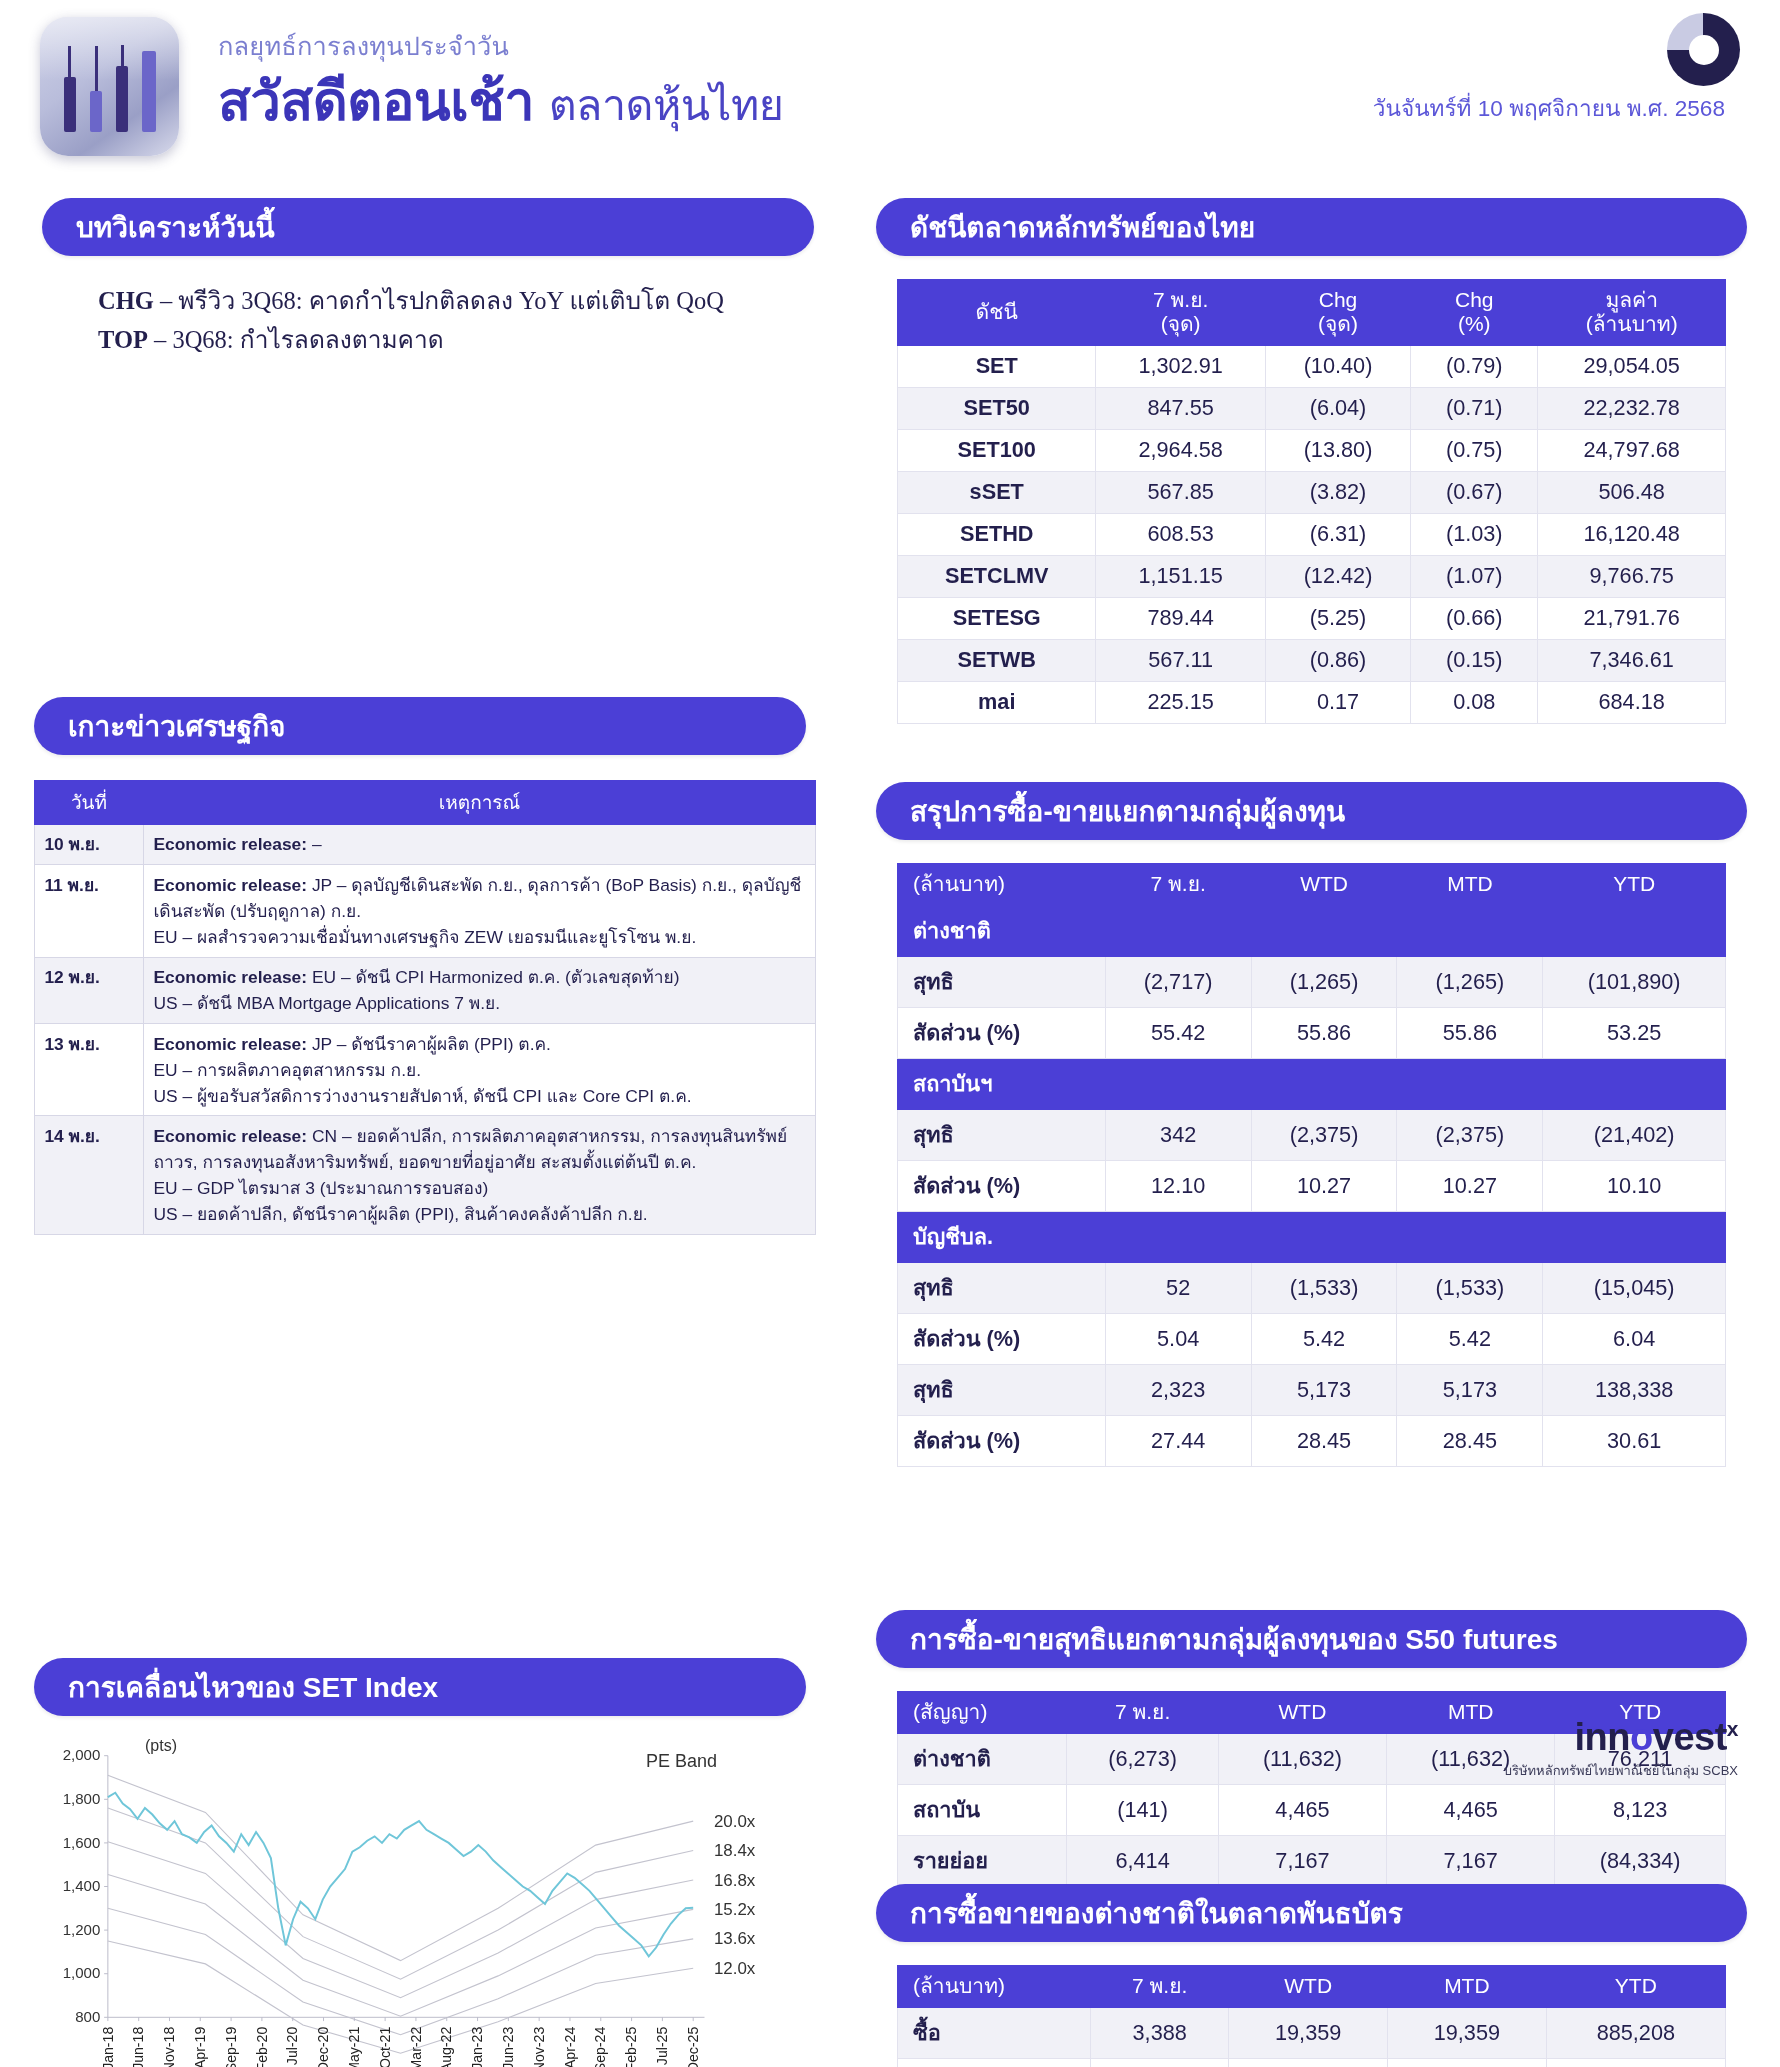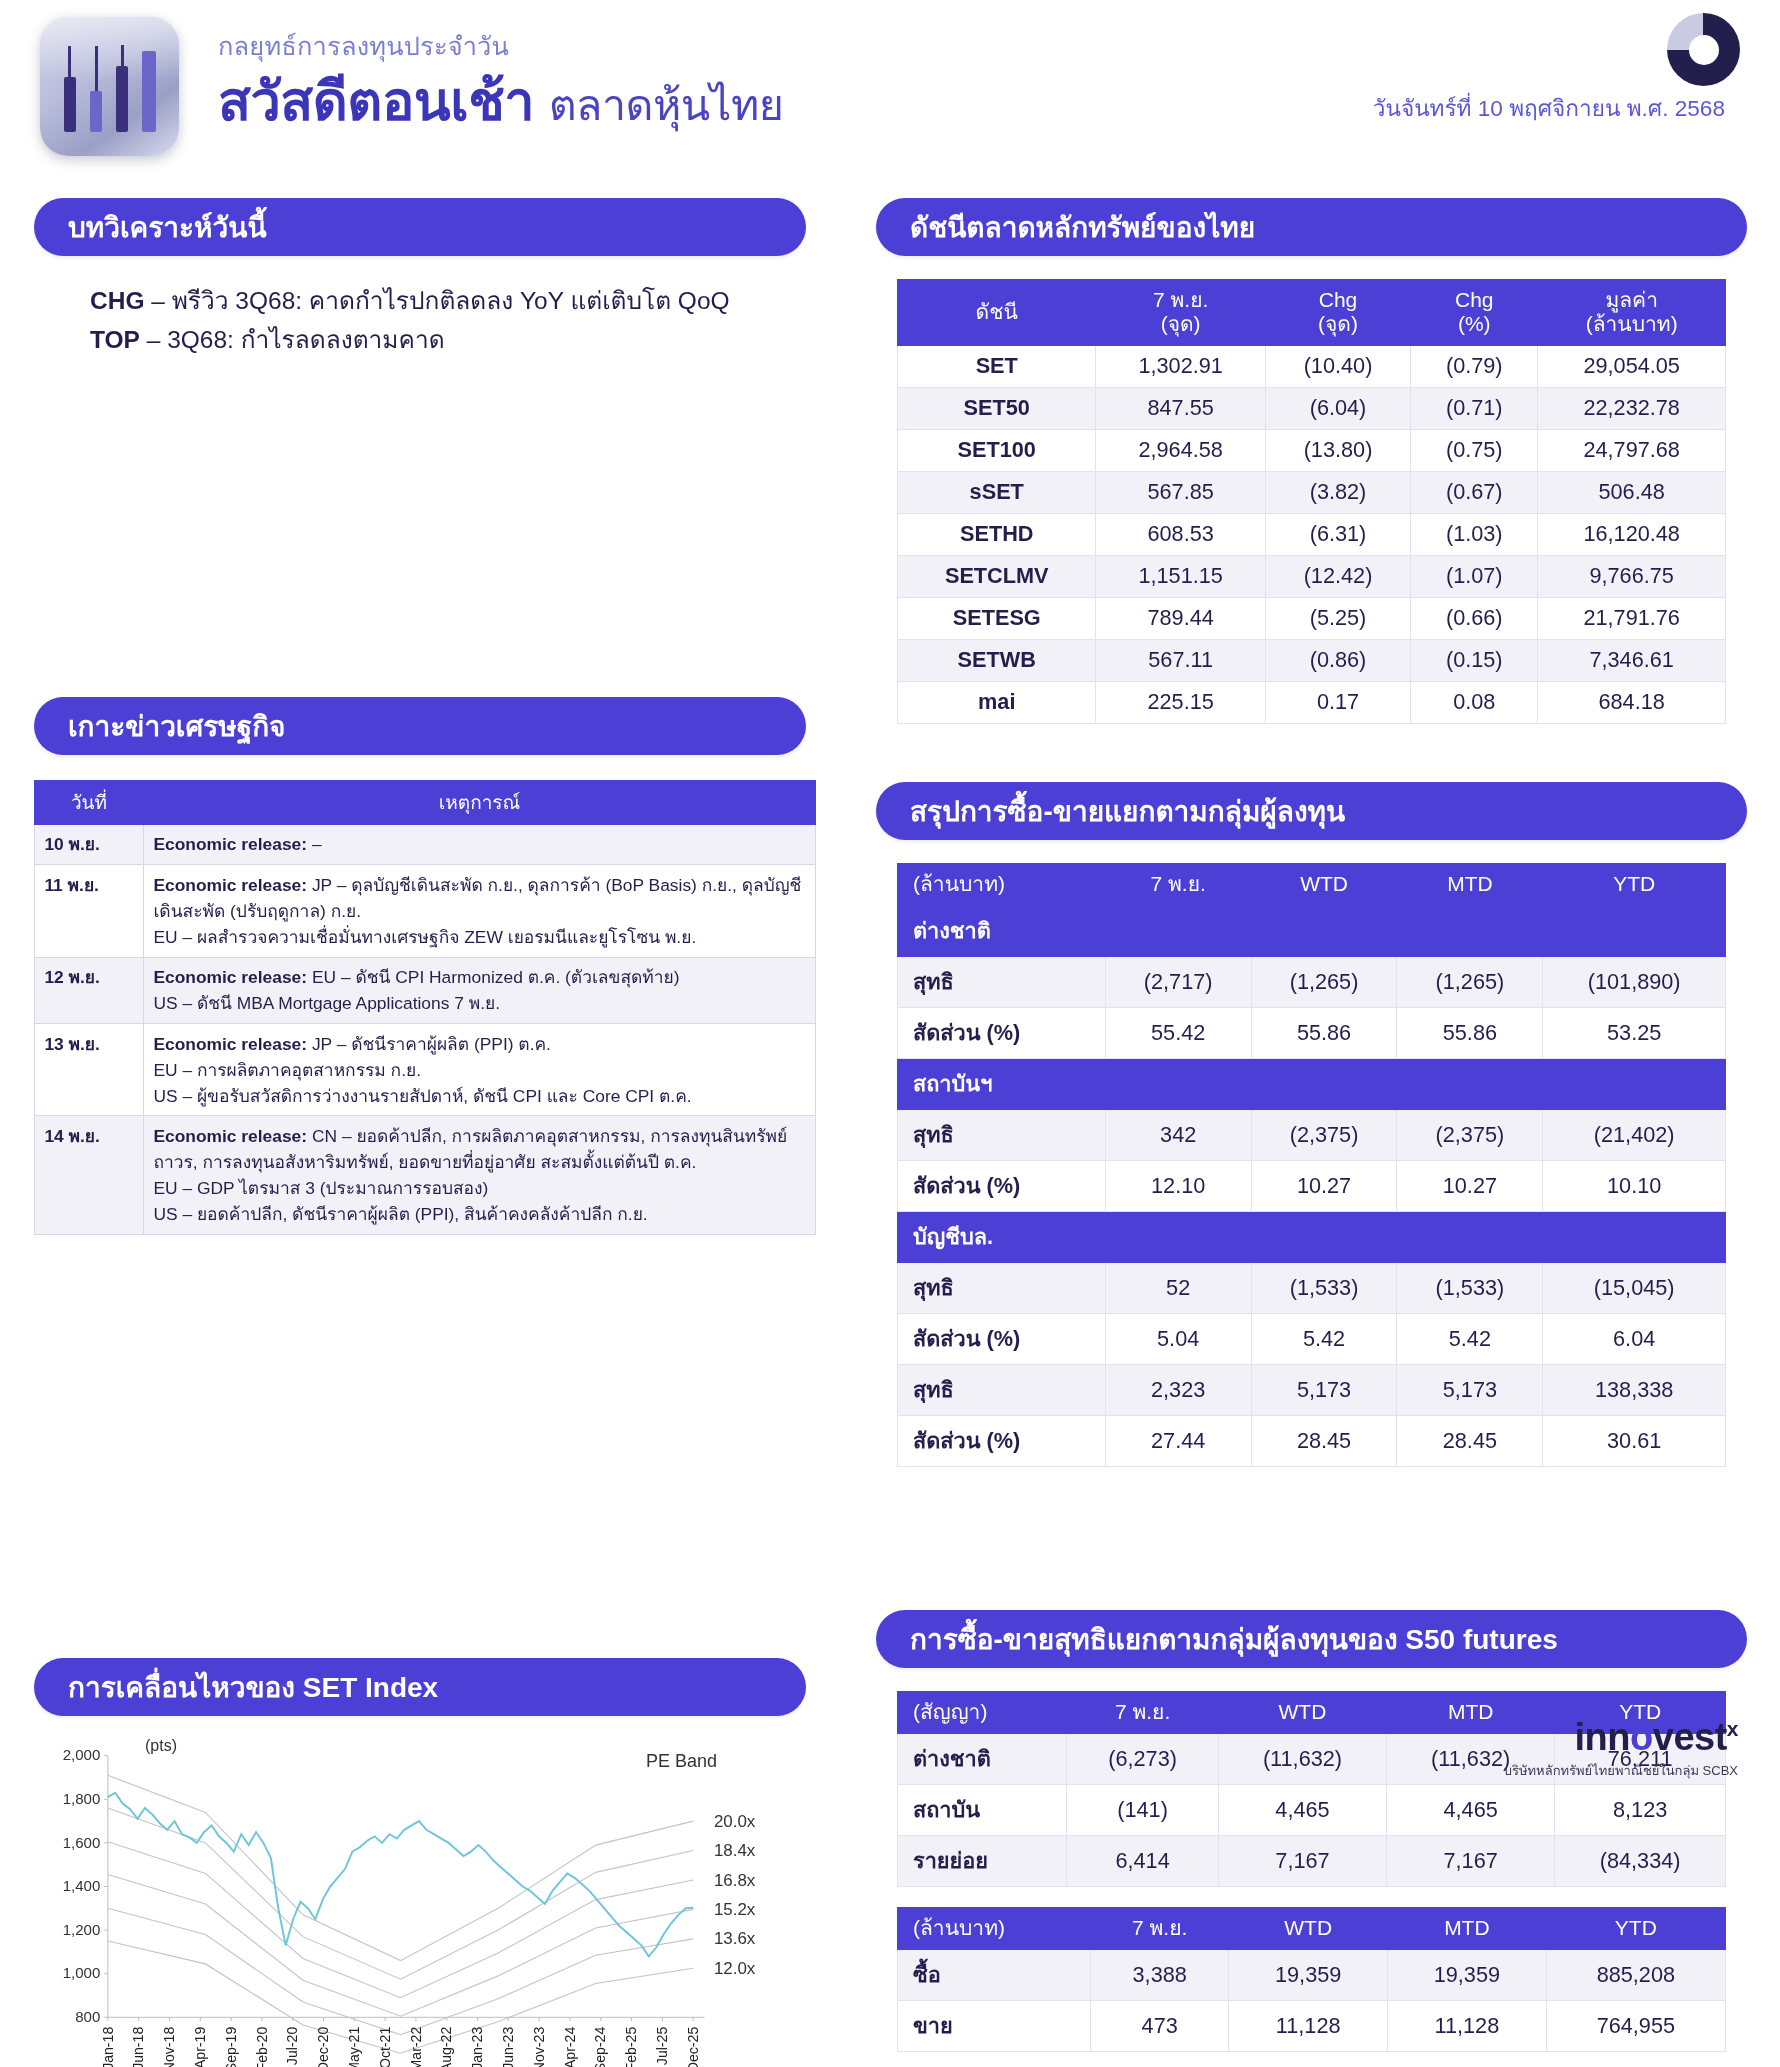--- a/index.html
+++ b/index.html
@@ -65,21 +65,21 @@
     font-weight:bold;
     display:flex; align-items:center;
     padding-left:34px;
     height:58px;
     box-shadow:0 1.9px 3.8px rgba(0,0,0,.08);
   }
 
   
   .left-col { position:absolute; left:34px; top:198px; width:772px; }
 
-  #sec-today { position:absolute; left:0; top:0; width:772px; }
+  #sec-today { position:absolute; left:8px; top:0; width:772px;font-family:Liberation Serif, serif; }
   #sec-today .pill { width:772px; }
   .today-body { margin-top:24.5px; padding-left:56px; font-size:24.5px; line-height:1.6; }
   .today-body .tag { font-weight:bold; }
 
   #sec-econ { position:absolute; left:0; top:499px; width:772px; }
   #sec-econ .pill { width:772px; }
 
   .econ-table { margin-top:24.5px; width:782px; border-collapse:collapse; font-size:17.4px; }
   .econ-table th {
     background:#4b3fd6; color:#fff; font-weight:normal;
@@ -512,20 +512,21 @@
               <td>6,414</td>
               <td>7,167</td>
               <td>7,167</td>
               <td>(84,334)</td>
             </tr>
           </tbody>
       </table>
     </div>
 
     <div class="sec" style="top:1686px;">
+      <div class="pill">การซื้อขายของต่างชาติในตลาดพันธบัตร</div>
       <table class="fin">
         <thead>
             <tr id="bond-head">
               <th style="text-align: left; padding-left: 15px;">(ล้านบาท)</th>
               <th>7 พ.ย.</th>
               <th>WTD</th>
               <th>MTD</th>
               <th>YTD</th>
             </tr>
           </thead>

